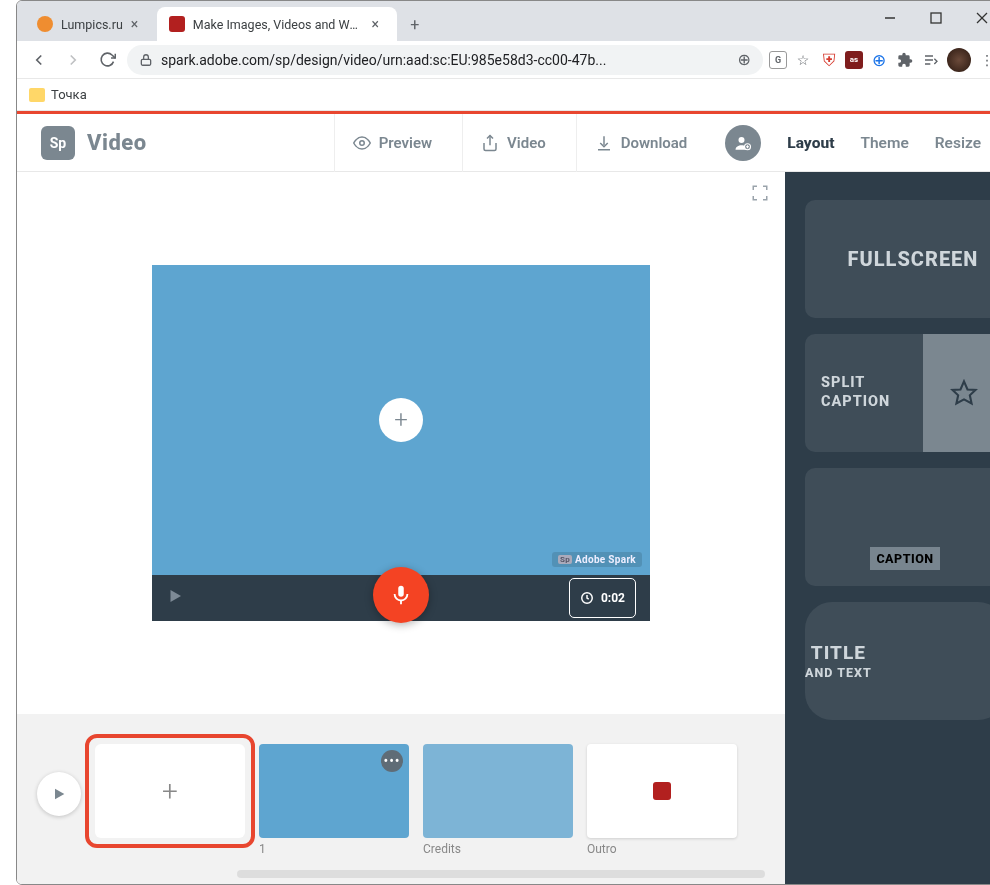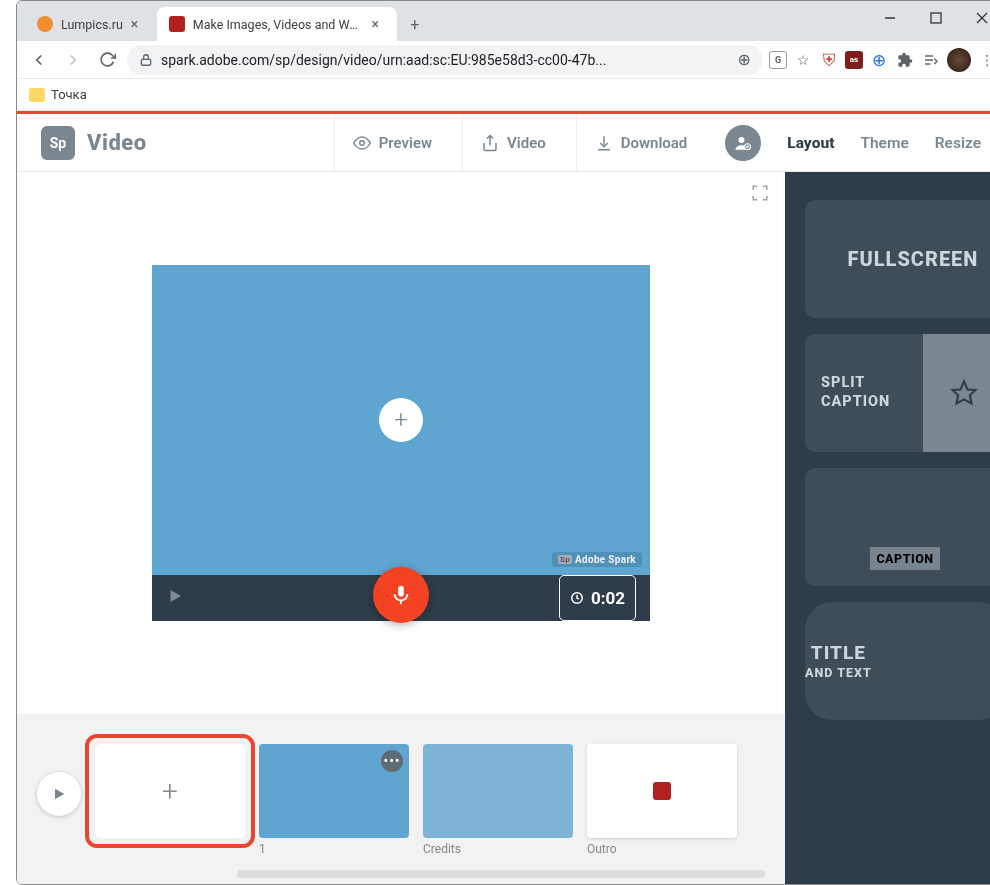--- a/index.html
+++ b/index.html
@@ -46,21 +46,21 @@
 .canvas-area { flex: 1; background: #fff; display: flex; flex-direction: column; overflow: hidden; }
 .stage-wrap { flex: 1; position: relative; display: flex; align-items: center; justify-content: center; padding: 20px 40px; }
 .expand-ico { position: absolute; top: 12px; right: 16px; color: #9aa3ab; }
 .stage { width: 498px; position: relative; }
 .slide { width: 100%; height: 310px; background: #5ea5d0; position: relative; display: flex; align-items: center; justify-content: center; }
 .add-circle { width: 44px; height: 44px; background: #fff; border-radius: 50%; display: flex; align-items: center; justify-content: center; color: #7b8790; font-size: 24px; font-weight:300;}
 .watermark { position: absolute; right: 8px; bottom: 8px; background: rgba(0,0,0,.12); padding: 2px 6px; border-radius: 3px; font-size: 10px; color: #eef; font-weight:700; letter-spacing:.3px; display:flex; align-items:center; gap:3px;}
 .player-bar { height: 46px; background: #2e3d49; display: flex; align-items: center; padding: 0 14px; position: relative; }
 .play-tri { color: #7d8a96; }
 .rec-btn { position: absolute; left: 50%; transform: translateX(-50%); bottom: -2px; width: 56px; height: 56px; background: #f44323; border-radius: 50%; display: flex; align-items: center; justify-content: center; color: #fff; box-shadow: 0 2px 8px rgba(0,0,0,.3); }
-.time-chip { margin-left: auto; border: 1.5px solid #fff; border-radius: 5px; padding: 12px 10px; color: #fff; font-size: 17px; font-weight: 700; display: flex; gap: 7px; align-items: center; }
+.time-chip { margin-left: auto; border: 1.5px solid #fff; border-radius: 5px; padding: 12px 10px; color: #fff; font-size: 12px; font-weight: 700; display: flex; gap: 7px; align-items: center; }
 
 .timeline { height: 170px; background: #f2f2f2; display: flex; align-items: flex-start; padding: 30px 20px 16px; gap: 14px; position: relative; }
 .play-all { width: 44px; height: 44px; background: #fff; border-radius: 50%; box-shadow: 0 1px 4px rgba(0,0,0,.2); display: flex; align-items: center; justify-content: center; margin-top: 28px; }
 .tl-item { display: flex; flex-direction: column; gap: 4px; }
 .tl-thumb { width: 150px; height: 94px; border-radius: 4px; position: relative; }
 .add-slide { width: 150px; height: 94px; background: #fff; border-radius: 6px; display: flex; align-items: center; justify-content: center; font-size: 28px; color: #888; font-weight: 300; }
 .highlight-box { position: absolute; border: 4px solid #e8462f; border-radius: 12px; pointer-events: none; }
 .tl-label { font-size: 12px; color: #888; }
 .tl-more { position: absolute; top: 6px; right: 6px; width: 22px; height: 22px; background: #5f6c76; border-radius: 50%; color: #fff; display: flex; align-items: center; justify-content: center; font-size: 14px; letter-spacing:1px;}
 .tl-scroll { position: absolute; bottom: 6px; left: 220px; right: 20px; height: 8px; background: #ddd; border-radius: 4px; }

